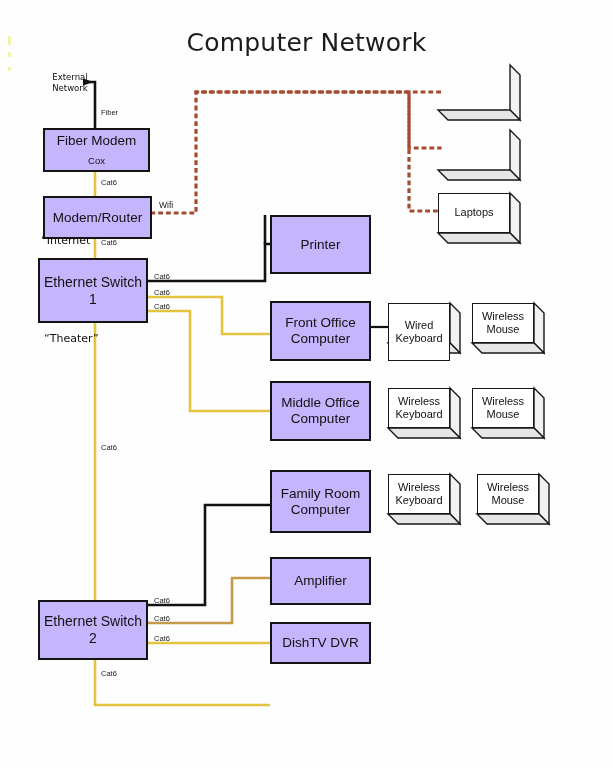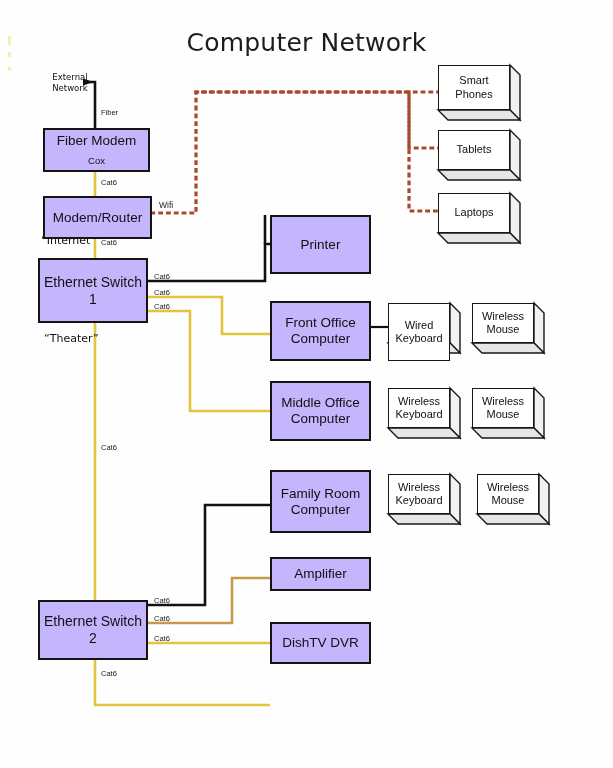--- a/index.html
+++ b/index.html
@@ -206,50 +206,41 @@
   <div class="box" style="left:270px;top:381px;width:101px;height:60px;">
     <span class="label-main">Middle Office</span>
     <span class="label-main">Computer</span>
   </div>
 
   <div class="box" style="left:270px;top:470px;width:101px;height:63px;">
     <span class="label-main">Family Room</span>
     <span class="label-main">Computer</span>
   </div>
 
-  <div class="box" style="left:270px;top:557px;width:101px;height:34px;">
+  <div class="box" style="left:270px;top:557px;width:101px;height:48px;">
     <span class="label-main">Amplifier</span>
   </div>
 
   <div class="box" style="left:270px;top:622px;width:101px;height:42px;">
     <span class="label-main">DishTV DVR</span>
   </div>
 
 
   <div class="box3d" style="left:438px;top:65px;width:82px;height:55px;">
     <svg width="82" height="55">
       <polygon points="72,0 82,10 82,55 72,45" fill="#f2f2f2" stroke="#171717" stroke-width="1.4"></polygon>
       <polygon points="0,45 72,45 82,55 10,55" fill="#e6e6e6" stroke="#171717" stroke-width="1.4"></polygon>
     </svg>
-    <div class="face">
-      <span>
-        <span>Smart</span><br>
-        <span>Phones</span>
-      </span>
-    </div>
   </div>
 
   <div class="box3d" style="left:438px;top:130px;width:82px;height:50px;">
     <svg width="82" height="50">
       <polygon points="72,0 82,10 82,50 72,40" fill="#f2f2f2" stroke="#171717" stroke-width="1.4"></polygon>
       <polygon points="0,40 72,40 82,50 10,50" fill="#e6e6e6" stroke="#171717" stroke-width="1.4"></polygon>
     </svg>
-    <div class="face">
-      <span>Tablets</span>
-    </div>
   </div>
 
   <div class="box3d" style="left:438px;top:193px;width:82px;height:50px;">
     <svg width="82" height="50">
       <polygon points="72,0 82,10 82,50 72,40" fill="#f2f2f2" stroke="#171717" stroke-width="1.4"></polygon>
       <polygon points="0,40 72,40 82,50 10,50" fill="#e6e6e6" stroke="#171717" stroke-width="1.4"></polygon>
     </svg>
     <div class="face">
       <span>Laptops</span>
     </div>

